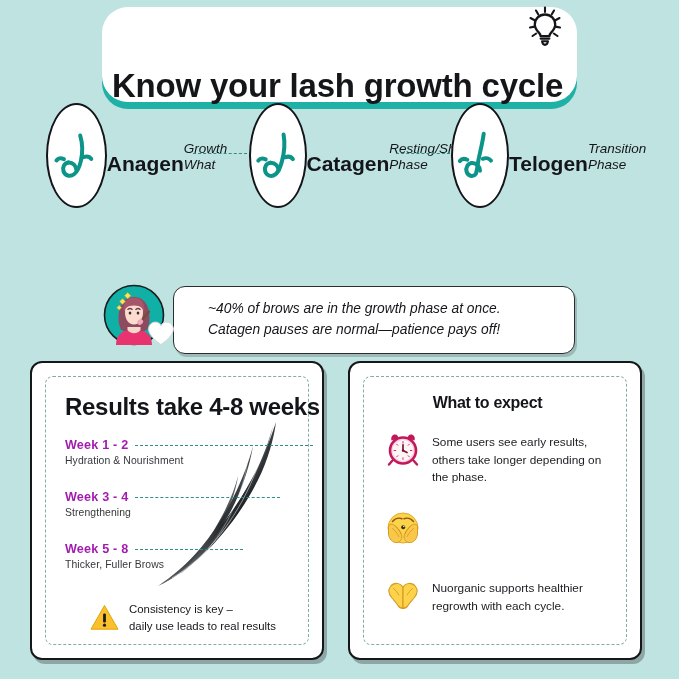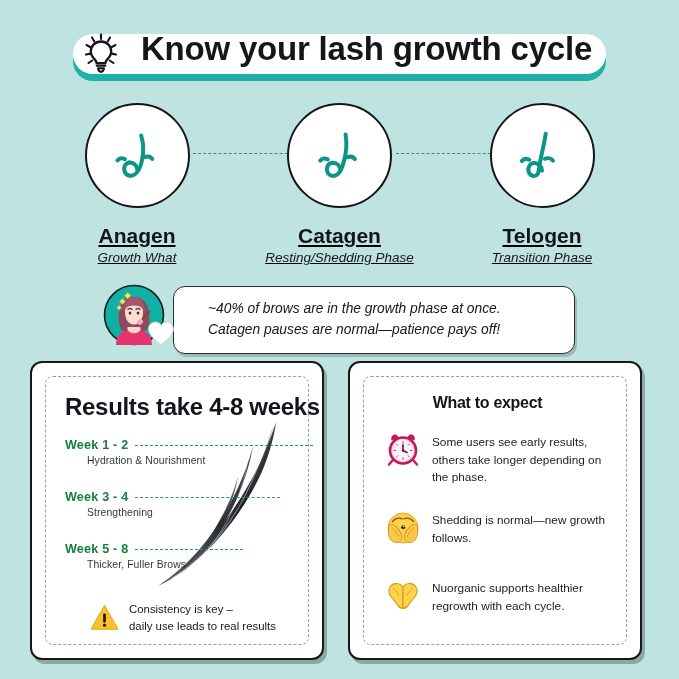--- a/index.html
+++ b/index.html
@@ -22,23 +22,24 @@
     top: 22px;
     width: 679px;
     height: 62px;
     display: flex;
     align-items: center;
     justify-content: center;
   }
   .header-inner {
     position: relative;
     display: flex;
-    align-items: flex-start;
+    align-items: flex-end;
     gap: 22px;
     padding: 2px 14px 2px 10px;
+    flex-direction: column;
   }
   
   .header-halo {
     position: absolute;
     left: 0; right: 0; top: 4px; bottom: 2px;
     background: #ffffff;
     border-radius: 26px;
     box-shadow: 0 7px 0 0 #1fb0a6;
     z-index: 0;
   }
@@ -67,24 +68,23 @@
     left: 46px;
     width: 587px;
     height: 160px;
     display: flex;
     justify-content: space-between;
     align-items: flex-start;
   }
   .phase {
     width: 182px;
     display: flex;
-    flex-direction: column;
+    flex-direction: row;
     align-items: center;
     position: relative;
-    text-decoration: underline;
   }
   .phase-circle {
     width: 101px;
     height: 101px;
     border-radius: 50%;
     background: #ffffff;
     border: 2.6px solid #14151a;
     display: flex;
     align-items: center;
     justify-content: center;
@@ -215,36 +215,35 @@
     width: 230px;
   }
   .week-head {
     display: flex;
     align-items: center;
     gap: 7px;
   }
   .week-label {
     font-size: 12.6px;
     font-weight: bold;
-    color: #15803d;
+    color: #a21caf;
     white-space: nowrap;
     letter-spacing: 0.2px;
   }
   .week-rule {
     flex: 1 1 auto;
     height: 0;
     border-top: 1.5px dashed #2f8f86;
   }
   .week-sub {
     margin-top: 3px;
     font-size: 10.4px;
     color: #35373b;
     letter-spacing: 0.1px;
     white-space: nowrap;
-    margin-left: 22px;
   }
   #week-1 { top: 75px; }
   #week-1 .week-rule { width: 178px; flex: 0 0 178px; }
   #week-2 { top: 127px; }
   #week-2 .week-rule { width: 145px; flex: 0 0 145px; }
   #week-3 { top: 179px; }
   #week-3 .week-rule { width: 108px; flex: 0 0 108px; }
 
   #lash-art {
     position: absolute;
@@ -552,21 +551,20 @@
         <path d="M2.5 16 C2.5 13.5 5 12.5 7.5 13.8 C10.5 15.3 14 19 15.5 23.5 C16.6 27 15 31 11 31.5 C6.5 32 3 28 2.5 23 Z" fill="#f9c84a" stroke="#d79a24" stroke-width="1"></path>
         <path d="M31.5 16 C31.5 13.5 29 12.5 26.5 13.8 C23.5 15.3 20 19 18.5 23.5 C17.4 27 19 31 23 31.5 C27.5 32 31 28 31.5 23 Z" fill="#f9c84a" stroke="#d79a24" stroke-width="1"></path>
         <g stroke="#d79a24" stroke-width="0.9" fill="none" stroke-linecap="round">
           <path d="M6.5 17.5 C9 19.5 11.5 22.5 12.8 25.5"></path>
           <path d="M9.5 15.5 C11.8 17.5 13.8 20 15 23"></path>
           <path d="M27.5 17.5 C25 19.5 22.5 22.5 21.2 25.5"></path>
           <path d="M24.5 15.5 C22.2 17.5 20.2 20 19 23"></path>
         </g>
       </svg>
     </span>
-    <span class="expect-text">Shedding is normal—new growth follows.</span>
   </div>
 
   <div class="expect-item" id="expect-3">
     <span class="expect-emoji">
       <svg viewBox="0 0 34 34" width="34" height="34">
         <path d="M17 8.5 C14.5 3.5 8 3 4.5 7.5 C1.8 11 3 15.5 6 19 C8.2 21.6 10.5 23.8 12 26.5 C13 28.3 15 29.5 17 29.5 L17 8.5 Z" fill="#fcd34a" stroke="#d79a24" stroke-width="1.1"></path>
         <path d="M17 8.5 C19.5 3.5 26 3 29.5 7.5 C32.2 11 31 15.5 28 19 C25.8 21.6 23.5 23.8 22 26.5 C21 28.3 19 29.5 17 29.5 L17 8.5 Z" fill="#fcd34a" stroke="#d79a24" stroke-width="1.1"></path>
         <path d="M17 11 C15 7.5 10.5 7 8 10 C6 12.5 7 15.8 9.2 18.4 C11 20.5 13 22.5 14.2 24.6 C15 26 16 26.8 17 26.8 L17 11 Z" fill="#ffffff" opacity="0.0"></path>
         <g stroke="#d79a24" stroke-width="0.9" fill="none" stroke-linecap="round">
           <path d="M7.5 9.5 C9.5 11 11.5 13.5 12.8 16"></path>

